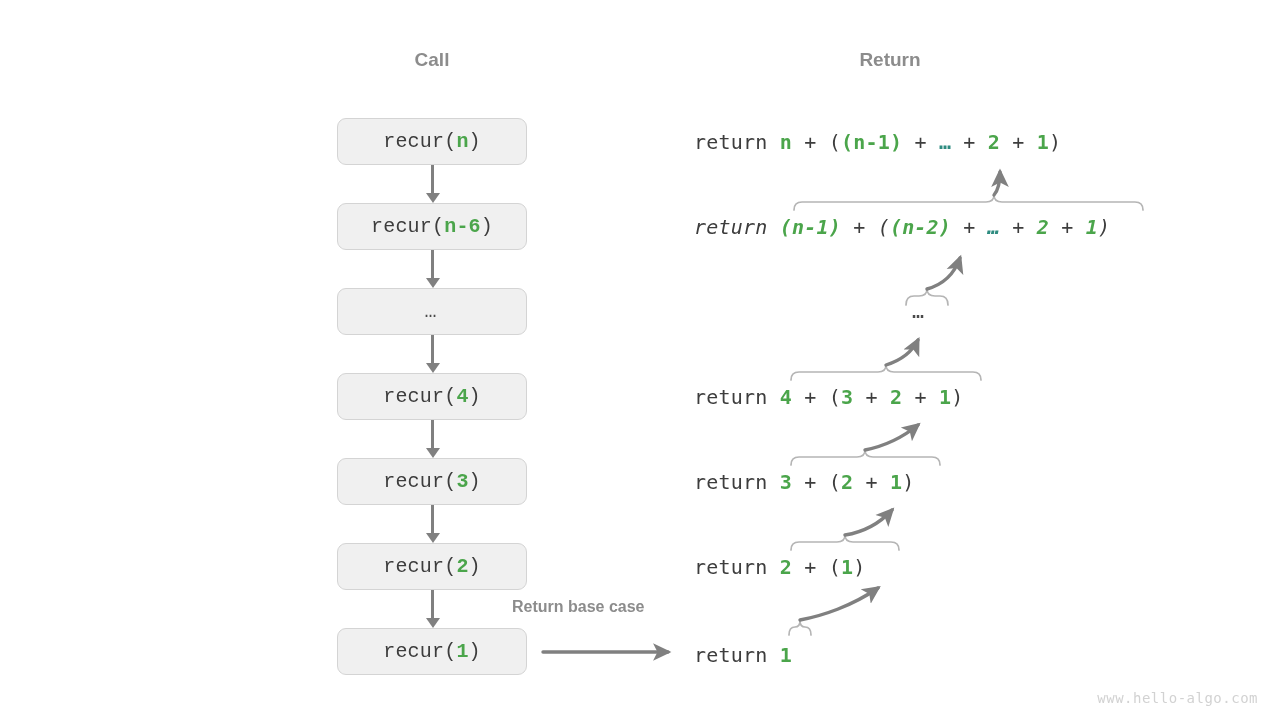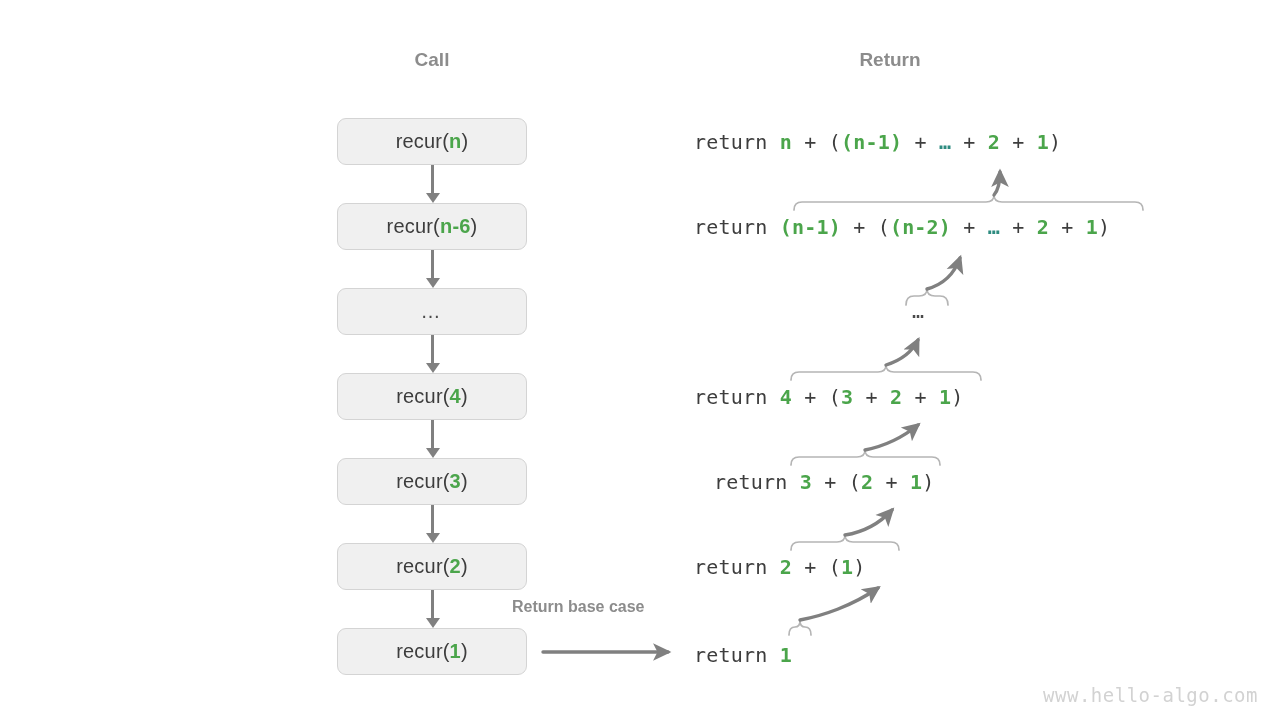--- a/index.html
+++ b/index.html
@@ -35,21 +35,21 @@
     left: 337px;
     width: 190px;
     height: 47px;
     box-sizing: border-box;
     background: #f0f0f0;
     border: 1.6px solid #d4d4d4;
     border-radius: 9px;
     display: flex;
     align-items: center;
     justify-content: center;
-    font-family: Liberation Sans, sans-serif;
+    font-family: Liberation Mono, monospace;
     font-size: 20px;
     color: #3d3d3d;
     letter-spacing: 0.2px;
   }
   .call-box .gr { color: #4ba54b; font-weight: bold; }
   .call-box .dots { color: #4a4a4a; font-size: 20px; letter-spacing: 3px; }
 
   
   .vconn { position: absolute; left: 426px; width: 14px; }
   .vconn .stem {
@@ -96,21 +96,21 @@
     font-size: 16px;
     color: #8c8c8c;
     white-space: nowrap;
   }
 
   
   #watermark {
     position: absolute;
     right: 22px; bottom: 14px;
     font-family: "DejaVu Sans Mono", monospace;
-    font-size: 19px;
+    font-size: 14px;
     color: #d2d2d2;
     letter-spacing: 0.5px;
   }
 
   
   #overlay {
     position: absolute;
     left: 0; top: 0;
     width: 1280px; height: 720px;
     pointer-events: none;
@@ -179,23 +179,23 @@
       </div>
       <div class="call-box" style="top: 628px;">
         <span>recur(</span>
         <span class="gr">1</span>
         <span>)</span>
       </div>
     </div>
 
   <div id="return-column">
       <div class="ret-line" style="top: 130px;"><span class="kw">return </span><span class="gr">n</span><span class="op"> + </span><span class="paren">(</span><span class="gr">(n-1)</span><span class="op"> + </span><span class="el">…</span><span class="op"> + </span><span class="gr">2</span><span class="op"> + </span><span class="gr">1</span><span class="paren">)</span></div>
-      <div class="ret-line" style="top: 215px;"><span class="kw">return </span><span class="gr">(n-1)</span><span class="op"> + </span><span class="paren">(</span><span class="gr">(n-2)</span><span class="op"> + </span><span class="el">…</span><span class="op"> + </span><span class="gr">2</span><span class="op"> + </span><span class="gr">1</span><span class="paren">)</span></div>
+      <div class="ret-line" style="top: 215px; font-style: italic;"><span class="kw">return </span><span class="gr">(n-1)</span><span class="op"> + </span><span class="paren">(</span><span class="gr">(n-2)</span><span class="op"> + </span><span class="el">…</span><span class="op"> + </span><span class="gr">2</span><span class="op"> + </span><span class="gr">1</span><span class="paren">)</span></div>
       <div class="ret-line" style="top: 385px;"><span class="kw">return </span><span class="gr">4</span><span class="op"> + </span><span class="paren">(</span><span class="gr">3</span><span class="op"> + </span><span class="gr">2</span><span class="op"> + </span><span class="gr">1</span><span class="paren">)</span></div>
-      <div class="ret-line" style="top: 470px; margin-left: 20px;"><span class="kw">return </span><span class="gr">3</span><span class="op"> + </span><span class="paren">(</span><span class="gr">2</span><span class="op"> + </span><span class="gr">1</span><span class="paren">)</span></div>
+      <div class="ret-line" style="top: 470px;"><span class="kw">return </span><span class="gr">3</span><span class="op"> + </span><span class="paren">(</span><span class="gr">2</span><span class="op"> + </span><span class="gr">1</span><span class="paren">)</span></div>
       <div class="ret-line" style="top: 555px;"><span class="kw">return </span><span class="gr">2</span><span class="op"> + </span><span class="paren">(</span><span class="gr">1</span><span class="paren">)</span></div>
       <div class="ret-line" style="top: 629px; margin-top: 14px;"><span class="kw">return </span><span class="gr">1</span></div>
     </div>
 
   <div class="mid-dots" id="return-mid-dots" style="left:912px; top:299px;">…</div>
 
   <div id="trigger-label">Return base case</div>
 
   <div id="watermark">www.hello-algo.com</div>
 

